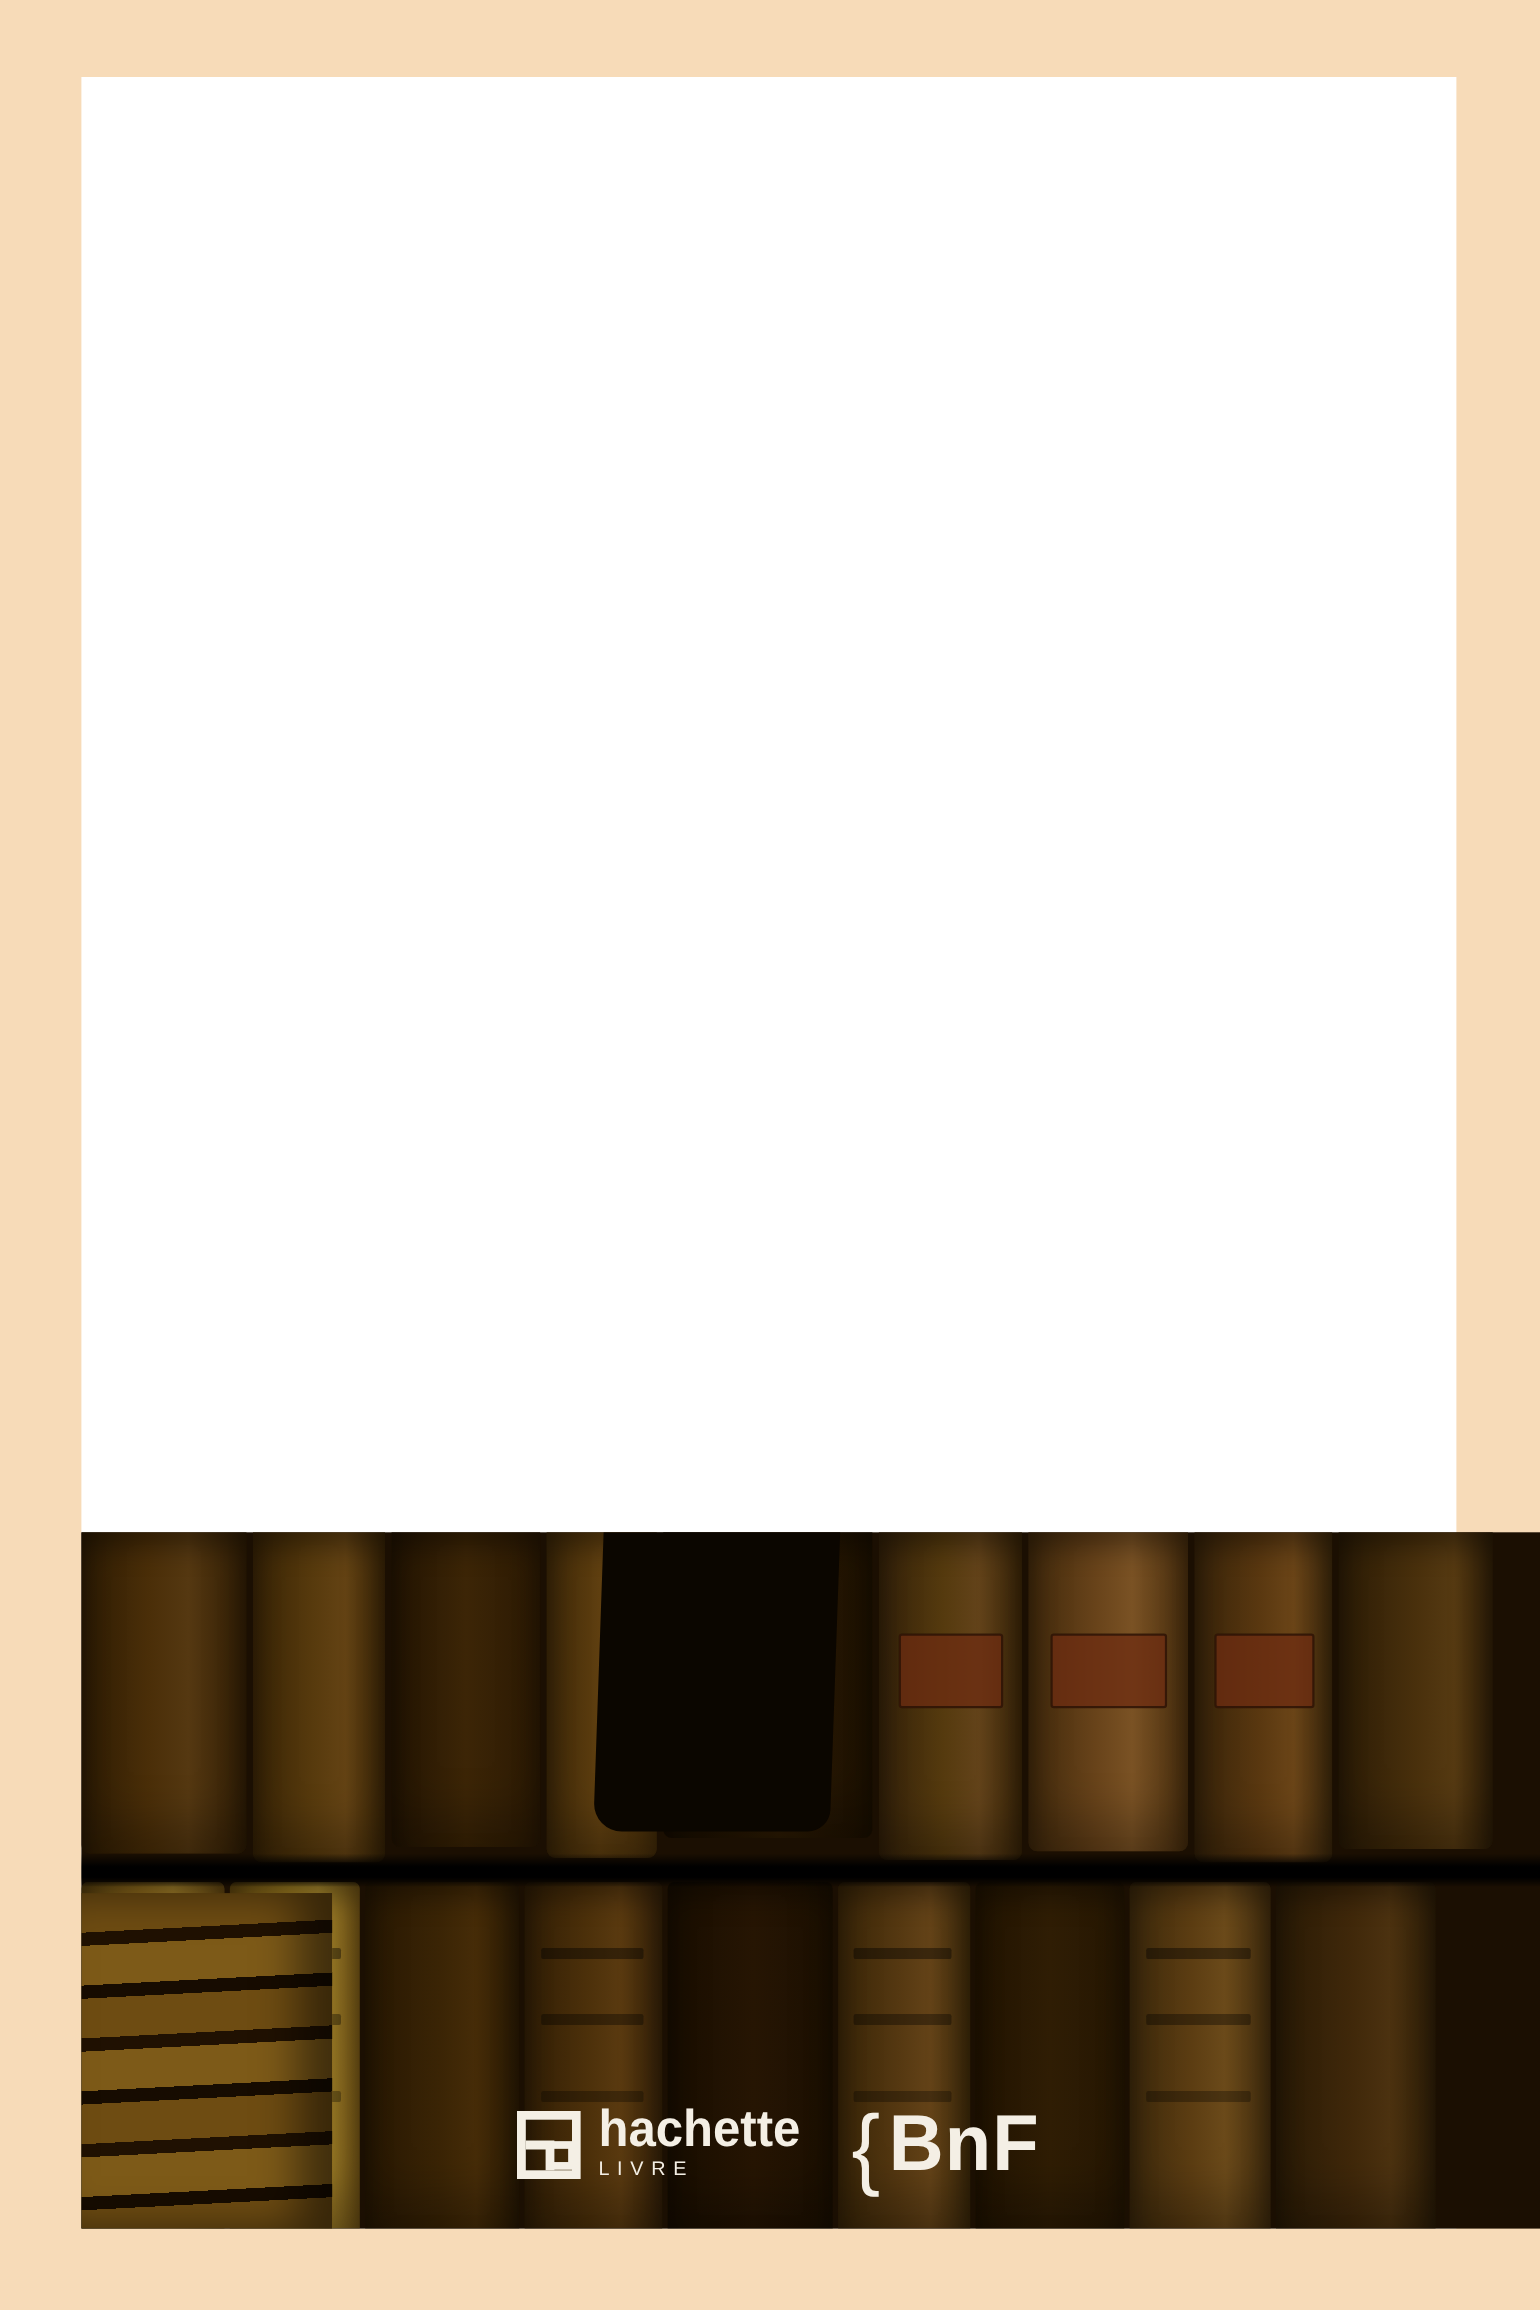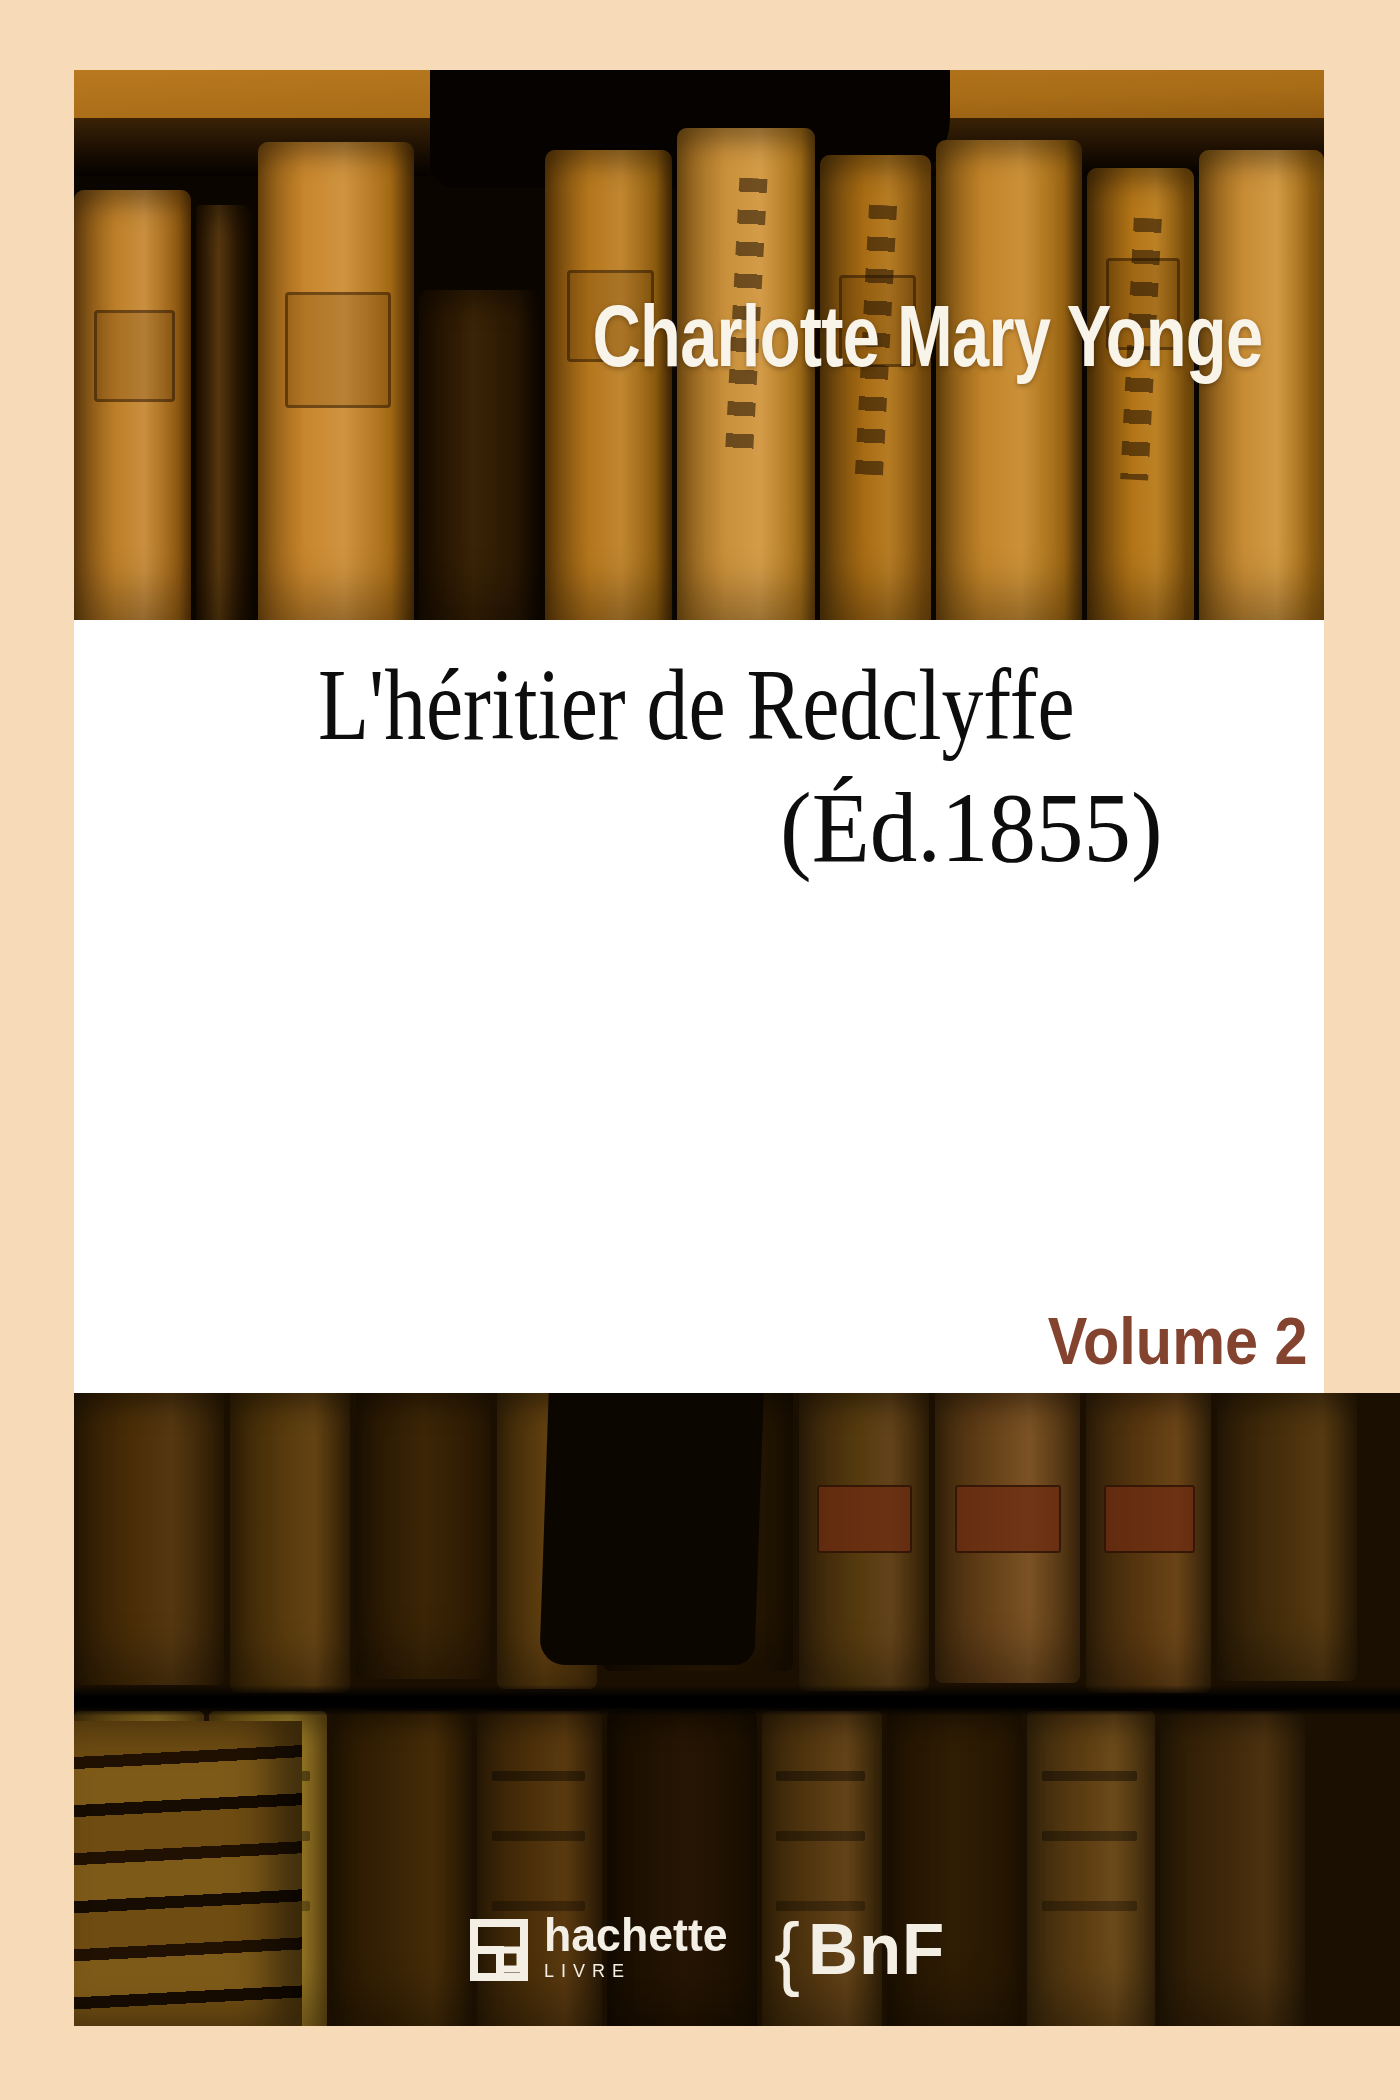--- a/index.html
+++ b/index.html
@@ -128,44 +128,21 @@
     transform:scaleY(1.05);}
   .bnf-name{font-size:72px;font-weight:bold;line-height:.9;letter-spacing:1px;
     transform:scaleX(.96);transform-origin:left center;}
 </style>
 </head>
 <body>
 
 <div class="page">
   <div class="content">
 
-    <div class="photo-top">
-      <div class="shelf"></div>
-      <div class="shelf-shadow"></div>
-      <div class="notch"></div>
-      <div class="spines spines-top">
-        <i class="spine"></i>
-        <i class="spine"></i>
-        <i class="spine"></i>
-        <i class="spine"></i>
-        <i class="spine"></i>
-        <i class="spine"></i>
-        <i class="spine"></i>
-        <i class="spine"></i>
-        <i class="spine"></i>
-        <i class="spine"></i>
-      </div>
-      <div class="author">Charlotte Mary Yonge</div>
-    </div>
 
-    <div class="middle">
-      <div class="title">L'héritier de Redclyffe</div>
-      <div class="edition">(Éd.1855)</div>
-      <div class="volume">Volume 2</div>
-    </div>
 
     <div class="photo-bottom">
       <div class="rowA">
         <i class="spine"></i>
         <i class="spine"></i>
         <i class="spine"></i>
         <i class="spine"></i>
         <i class="spine"></i>
         <i class="spine"></i>
         <i class="spine"></i>

